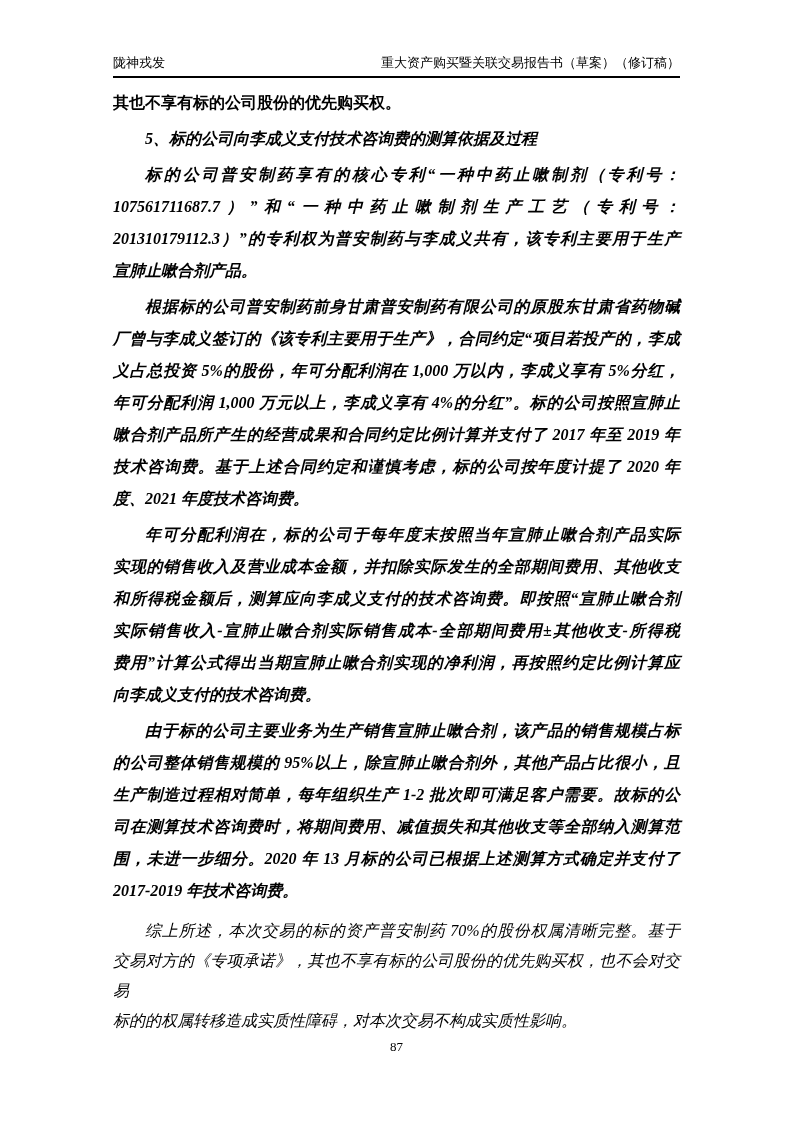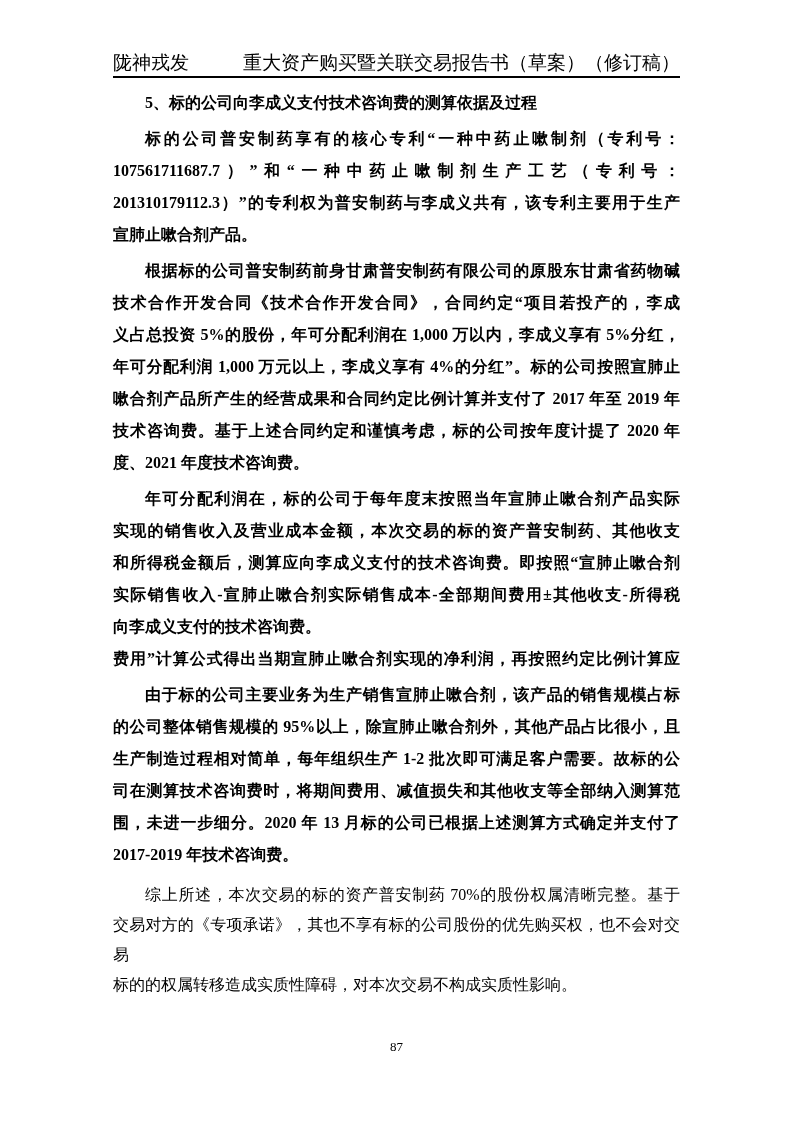--- a/index.html
+++ b/index.html
@@ -17,21 +17,21 @@
     overflow: hidden;
   }
   .header-row {
     position: absolute;
     left: 113px;
     top: 54px;
     width: 567px;
     display: flex;
     justify-content: space-between;
     align-items: flex-end;
-    font-size: 19px;
+    font-size: 13px;
     line-height: 18px;
     gap: 8px;
   }
   .header-rule {
     position: absolute;
     left: 113px;
     top: 76px;
     width: 567px;
     border-top: 2px solid #000000;
     height: 0;
@@ -39,21 +39,21 @@
   .doc-body {
     position: absolute;
     left: 113px;
     top: 87px;
     width: 567px;
     font-size: 16px;
     line-height: 32px;
     font-weight: bold;
   }
   .block { margin: 0; }
-  .block + .block { margin-top: 4px; }
+  .block + .block { margin-top: 4px; font-style: italic; }
   .block.heading { font-weight: bold; }
   .block.regular {
     font-weight: normal;
     line-height: 30px;
     margin-top: 9px;
   }
   .line {
     text-align: justify;
     text-align-last: justify;
     text-justify: inter-character;
@@ -77,45 +77,48 @@
 <div class="page">
 
   <div class="header-row">
     <span>陇神戎发</span>
     <span>重大资产购买暨关联交易报告书（草案）（修订稿）</span>
   </div>
 
   <div class="header-rule"></div>
 
   <div class="doc-body" id="doc-body">
+      <div class="block continuation">
+        <div class="line no-stretch">其也不享有标的公司股份的优先购买权。</div>
+      </div>
       <div class="block heading">
         <div class="line no-stretch indent">5、标的公司向李成义支付技术咨询费的测算依据及过程</div>
       </div>
       <div class="block paragraph">
         <div class="line indent">标的公司普安制药享有的核心专利“一种中药止嗽制剂（专利号：</div>
         <div class="line">107561711687.7）”和“一种中药止嗽制剂生产工艺（专利号：</div>
         <div class="line">201310179112.3）”的专利权为普安制药与李成义共有，该专利主要用于生产</div>
         <div class="line no-stretch">宣肺止嗽合剂产品。</div>
       </div>
       <div class="block paragraph">
         <div class="line indent">根据标的公司普安制药前身甘肃普安制药有限公司的原股东甘肃省药物碱</div>
-        <div class="line">技术合作开发合同《技术合作开发合同》，合同约定“项目若投产的，李成</div>
+        <div class="line">厂曾与李成义签订的《该专利主要用于生产》，合同约定“项目若投产的，李成</div>
         <div class="line">义占总投资 5%的股份，年可分配利润在 1,000 万以内，李成义享有 5%分红，</div>
         <div class="line">年可分配利润 1,000 万元以上，李成义享有 4%的分红”。标的公司按照宣肺止</div>
         <div class="line">嗽合剂产品所产生的经营成果和合同约定比例计算并支付了 2017 年至 2019 年</div>
         <div class="line">技术咨询费。基于上述合同约定和谨慎考虑，标的公司按年度计提了 2020 年</div>
         <div class="line no-stretch">度、2021 年度技术咨询费。</div>
       </div>
       <div class="block paragraph">
         <div class="line indent">年可分配利润在，标的公司于每年度末按照当年宣肺止嗽合剂产品实际</div>
-        <div class="line">实现的销售收入及营业成本金额，本次交易的标的资产普安制药、其他收支</div>
+        <div class="line">实现的销售收入及营业成本金额，并扣除实际发生的全部期间费用、其他收支</div>
         <div class="line">和所得税金额后，测算应向李成义支付的技术咨询费。即按照“宣肺止嗽合剂</div>
         <div class="line">实际销售收入-宣肺止嗽合剂实际销售成本-全部期间费用±其他收支-所得税</div>
+        <div class="line">费用”计算公式得出当期宣肺止嗽合剂实现的净利润，再按照约定比例计算应</div>
         <div class="line no-stretch">向李成义支付的技术咨询费。</div>
-        <div class="line">费用”计算公式得出当期宣肺止嗽合剂实现的净利润，再按照约定比例计算应</div>
       </div>
       <div class="block paragraph">
         <div class="line indent">由于标的公司主要业务为生产销售宣肺止嗽合剂，该产品的销售规模占标</div>
         <div class="line">的公司整体销售规模的 95%以上，除宣肺止嗽合剂外，其他产品占比很小，且</div>
         <div class="line">生产制造过程相对简单，每年组织生产 1-2 批次即可满足客户需要。故标的公</div>
         <div class="line">司在测算技术咨询费时，将期间费用、减值损失和其他收支等全部纳入测算范</div>
         <div class="line">围，未进一步细分。2020 年 13 月标的公司已根据上述测算方式确定并支付了</div>
         <div class="line no-stretch">2017-2019 年技术咨询费。</div>
       </div>
       <div class="block paragraph regular">

